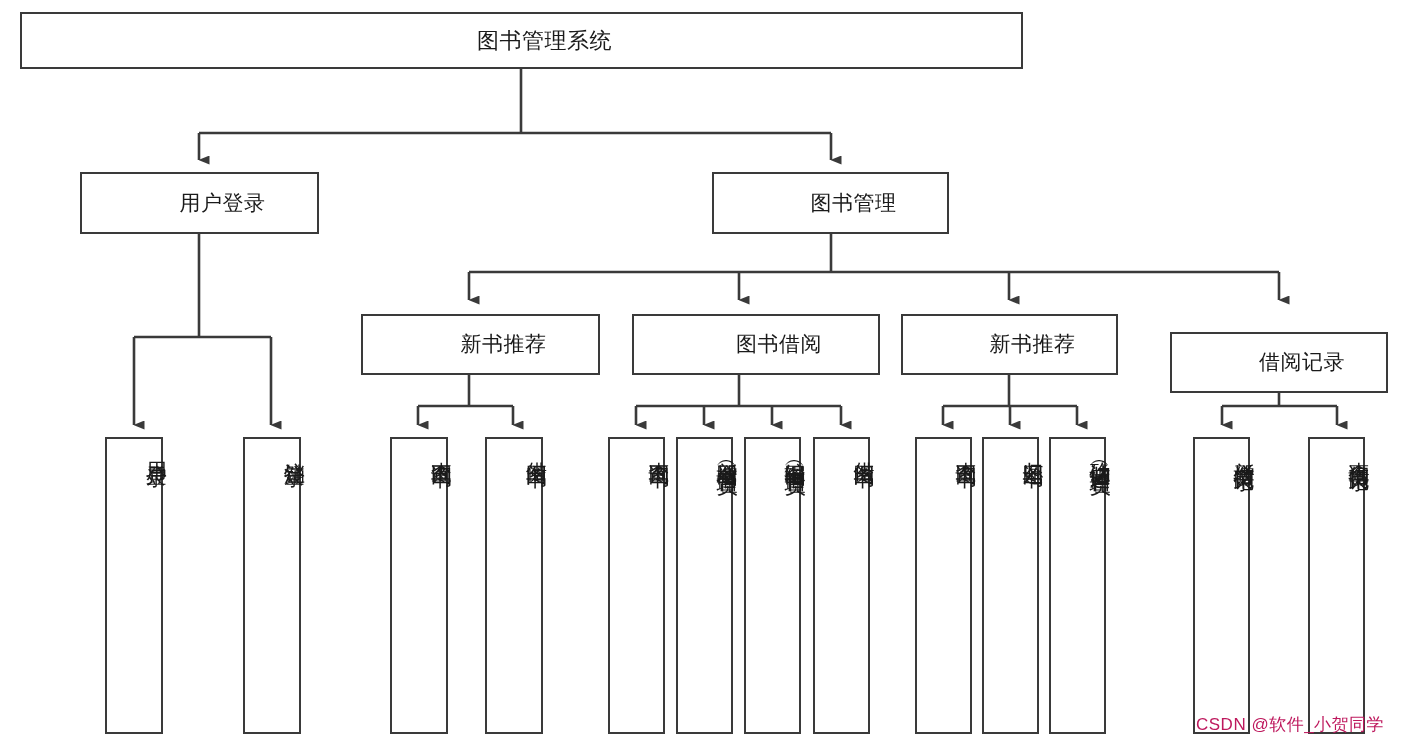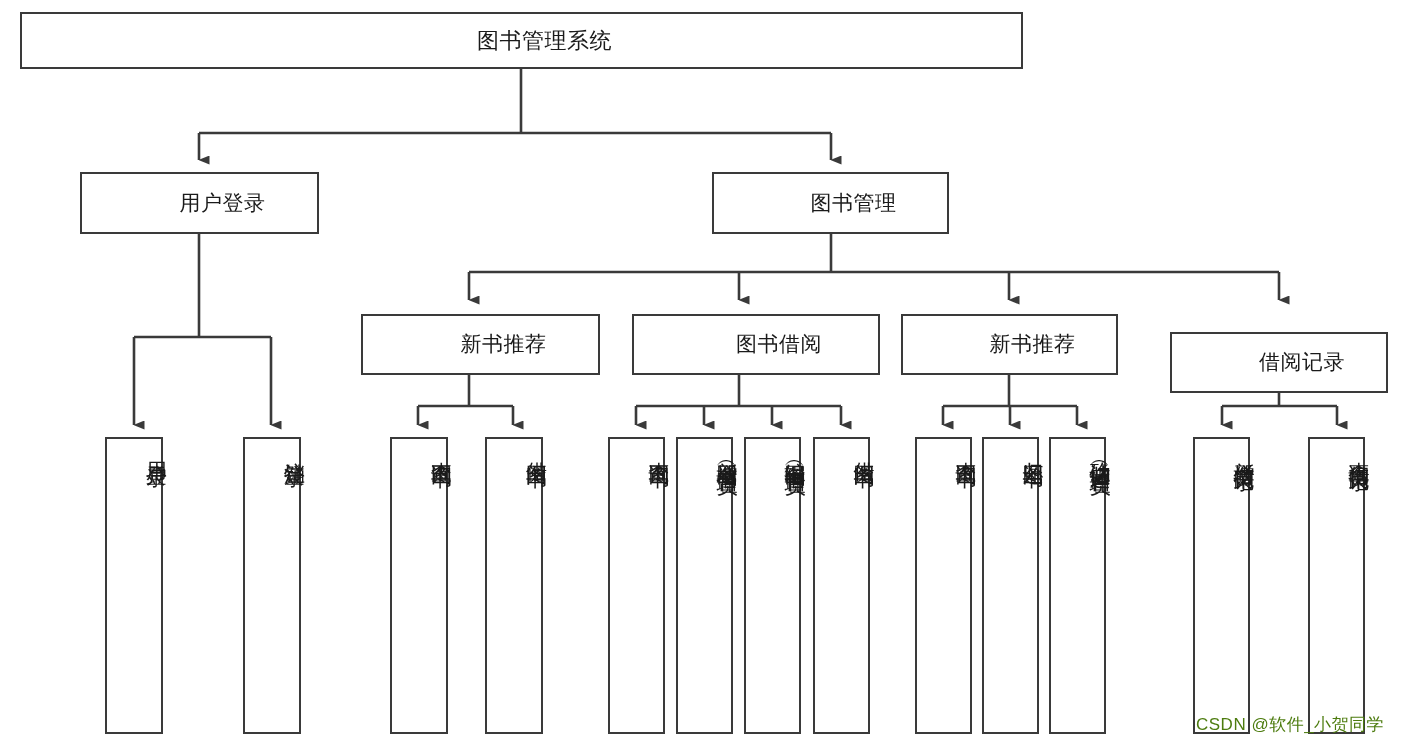--- a/index.html
+++ b/index.html
@@ -56,21 +56,21 @@
   .node.vertical .node-label {
     writing-mode: vertical-rl;
     text-orientation: upright;
     font-size: 21px;
     letter-spacing: 2px;
     line-height: 1.1;
     display: block;
   }
   .watermark {
     position: absolute;
-    color: #4d7c0f;
+    color: #be185d;
     font-size: 17px;
     letter-spacing: 0.5px;
     white-space: nowrap;
     user-select: none;
   }
 </style>
 </head>
 <body>
 
 <div id="diagram-root">

